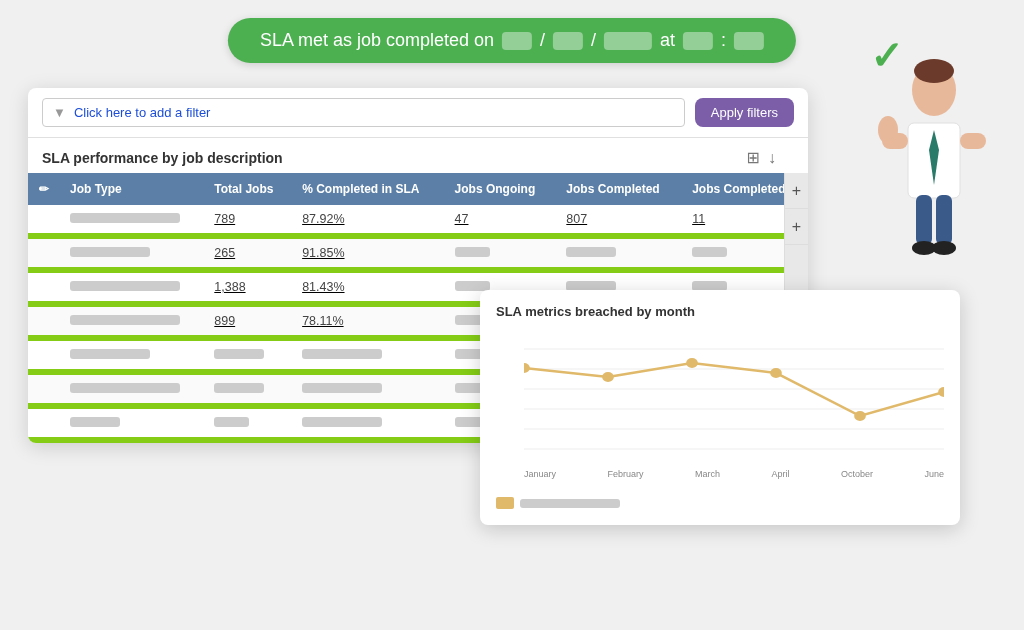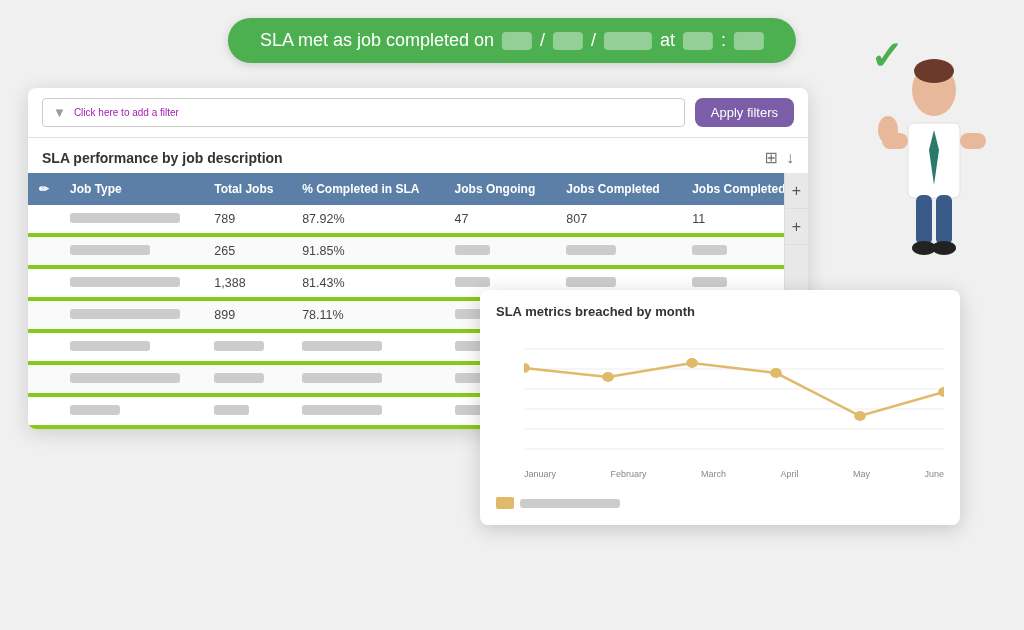--- a/index.html
+++ b/index.html
@@ -66,38 +66,38 @@
       border: 1px solid #ccc;
       border-radius: 4px;
       padding: 6px 10px;
       gap: 8px;
     }
     .filter-icon {
       color: #999;
       font-size: 13px;
     }
     .filter-placeholder {
-      color: #a21caf;
-      font-size: 10px;
+      color: #1d4ed8;
+      font-size: 13px;
     }
     .apply-btn {
       background: #7b5ea7;
       color: white;
       border: none;
       border-radius: 8px;
       padding: 7px 16px;
       font-size: 13px;
       cursor: pointer;
       white-space: nowrap;
     }
     .table-title-row {
       display: flex;
       align-items: center;
       justify-content: space-between;
-      padding: 10px 14px 6px 14px;
+      padding: 10px 32px 6px 14px;
     }
     .table-title {
       font-size: 14px;
       font-weight: 600;
       color: #333;
     }
     .table-icons {
       display: flex;
       gap: 8px;
       align-items: center;
@@ -122,21 +122,22 @@
       padding: 9px 10px;
       text-align: left;
       font-weight: 600;
       font-size: 12px;
     }
     .data-table thead th:first-child {
       width: 32px;
       text-align: center;
     }
     .data-table tbody tr {
-      border-bottom: 4px solid #84cc16;
+      border-bottom: 6px solid #84cc16;
+      text-decoration: underline;
     }
     .data-table tbody tr:nth-child(even) {
       background: #fafafa;
     }
     .data-table tbody td {
       padding: 7px 10px;
       color: #444;
       font-size: 12.5px;
     }
     .data-table tbody td:first-child {
@@ -441,21 +442,21 @@
         <circle cx="288" cy="87" r="5" fill="#e0b96a"></circle>
         <circle cx="360" cy="63" r="5" fill="#e0b96a"></circle>
       </svg>
     </div>
 
     <div class="chart-labels-x">
       <span>January</span>
       <span>February</span>
       <span>March</span>
       <span>April</span>
-      <span>May</span>
+      <span>October</span>
       <span>June</span>
     </div>
   </div>
 
   <div class="chart-legend">
     <div class="legend-swatch"></div>
     <span class="legend-bar-placeholder"></span>
   </div>
 </div>
 

